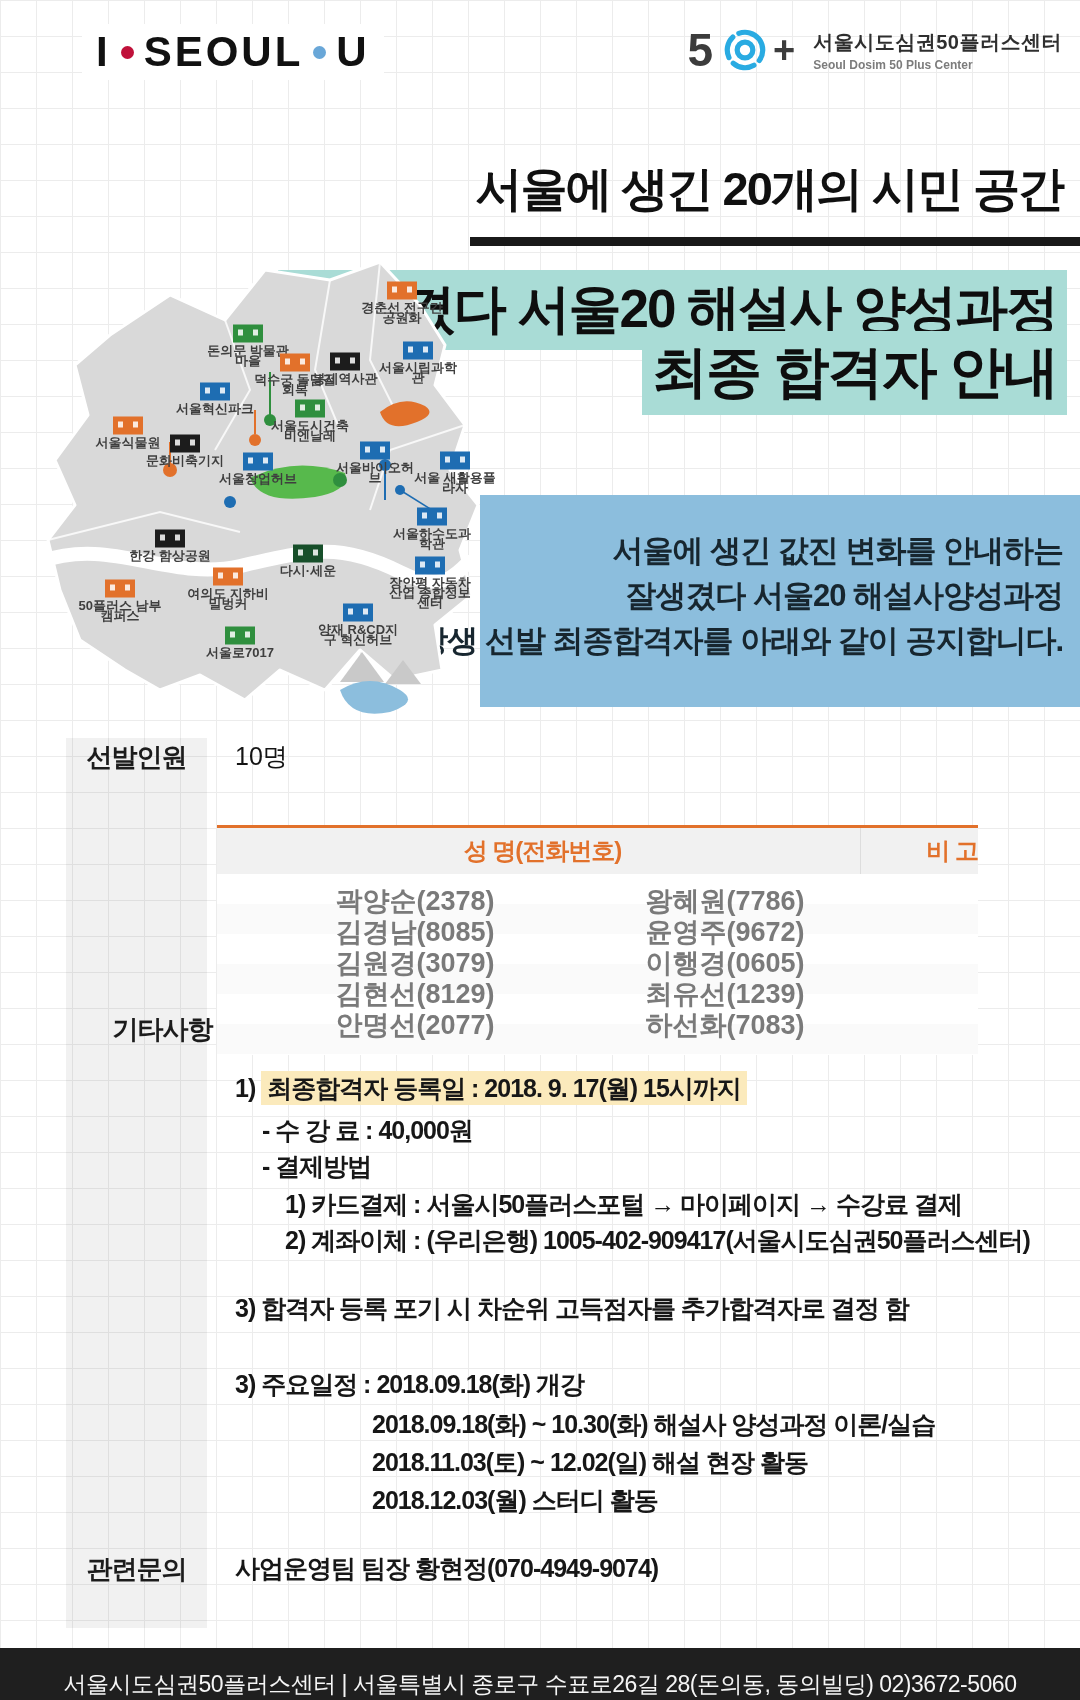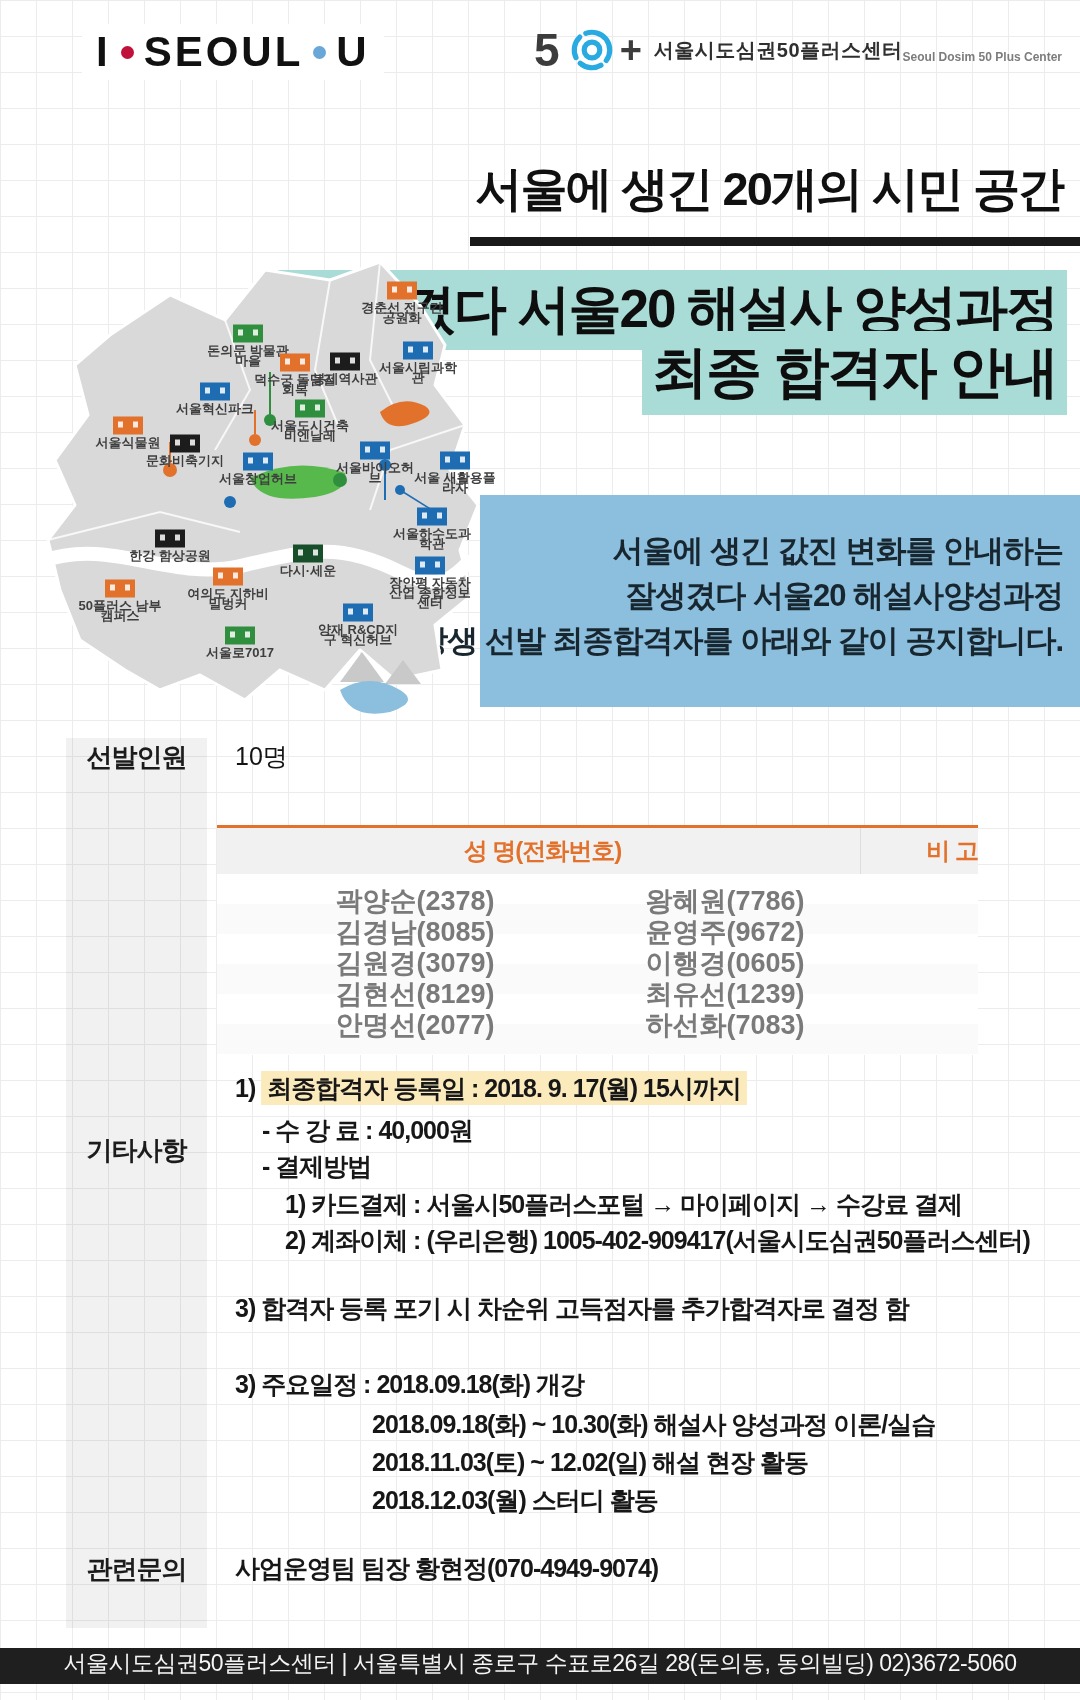--- a/index.html
+++ b/index.html
@@ -12,21 +12,21 @@
 
   
   .iseoul{left:82px;top:24px;background:#fff;padding:4px 14px;display:flex;align-items:center;gap:10px;
     font-weight:900;font-size:42px;color:#111;letter-spacing:3px;}
   .dot{width:13px;height:13px;border-radius:50%;display:inline-block;}
   .dot.red{background:#c0113a;}
   .dot.blue{background:#69a7d8;}
   .logo50{right:18px;top:26px;display:flex;align-items:center;gap:8px;}
   .logo50 .five{font-size:46px;font-weight:800;color:#3c3c3c;line-height:1;}
   .logo50 .plus{font-size:38px;font-weight:700;color:#3c3c3c;line-height:1;margin-left:-4px;}
-  .logo50-text{display:flex;margin-left:4px;align-items:flex-end;}
+  .logo50-text{display:flex;flex-direction:column;margin-left:10px;}
   .logo50-kr{font-size:20px;font-weight:800;color:#2f2f2f;letter-spacing:0.5px;}
   .logo50-en{font-size:12px;font-weight:700;color:#7c7c7c;margin-top:2px;}
 
   
   .main-title{right:17px;top:158px;font-size:47px;font-weight:900;color:#101010;letter-spacing:-2px;}
   .title-bar{left:470px;top:237px;width:610px;height:9px;background:#191919;}
   .teal{background:#a9dcd6;color:#0e0e0e;font-weight:900;letter-spacing:-2px;padding:4px 10px;}
   .teal1{right:13px;top:270px;font-size:53px;}
   .teal2{right:13px;top:331px;font-size:56px;}
 
@@ -62,21 +62,21 @@
   .names{position:absolute;top:12px;width:320px;text-align:center;}
   .names div{font-size:27px;font-weight:700;color:#7a7a7a;line-height:31px;white-space:nowrap;}
   .names.c1{left:38px;}
   .names.c2{left:348px;}
 
   
   .item{font-size:25px;font-weight:700;color:#171717;letter-spacing:-1px;white-space:nowrap;}
   .hl-yellow{background:#fbeabc;padding:3px 6px;}
 
   
-  .footer{left:0;top:1648px;width:1080px;height:36px;background:#1f1f1f;display:flex;align-items:flex-start;justify-content:center;}
+  .footer{left:0;top:1648px;width:1080px;height:52px;background:#1f1f1f;display:flex;align-items:flex-end;justify-content:center;}
   .footer span{color:#f5f5f5;font-size:23px;font-weight:500;letter-spacing:-0.5px;}
 </style>
 </head>
 <body>
 
 <div id="poster">
 
   <div class="abs iseoul">
     <span>I</span>
     <span class="dot red"></span>
@@ -244,21 +244,21 @@
     </div>
     <div class="names c2">
       <div>왕혜원(7786)</div>
       <div>윤영주(9672)</div>
       <div>이행경(0605)</div>
       <div>최유선(1239)</div>
       <div>하선화(7083)</div>
     </div>
   </div>
 
-  <div class="abs sec-label nowrap" style="top:1133px;">기타사항</div>
+  <div class="abs sec-label nowrap" style="top:1012px;margin-left:26px;">기타사항</div>
   <div class="abs item" style="left:235px;top:1072px;">
     <span>1) </span><span class="hl-yellow">최종합격자 등록일 : 2018. 9. 17(월)  15시까지</span>
   </div>
   <div class="abs item" style="left:262px;top:1114px;">- 수 강 료 : 40,000원</div>
   <div class="abs item" style="left:262px;top:1150px;">- 결제방법</div>
   <div class="abs item" style="left:285px;top:1188px;">1) 카드결제 : 서울시50플러스포털 → 마이페이지 → 수강료 결제</div>
   <div class="abs item" style="left:285px;top:1224px;">2) 계좌이체 : (우리은행) 1005-402-909417(서울시도심권50플러스센터)</div>
   <div class="abs item" style="left:235px;top:1292px;">3) 합격자 등록 포기 시 차순위 고득점자를 추가합격자로 결정 함</div>
   <div class="abs item" style="left:235px;top:1368px;">3) 주요일정 : 2018.09.18(화)  개강</div>
   <div class="abs item" style="left:372px;top:1408px;">2018.09.18(화) ~ 10.30(화) 해설사 양성과정 이론/실습</div>

